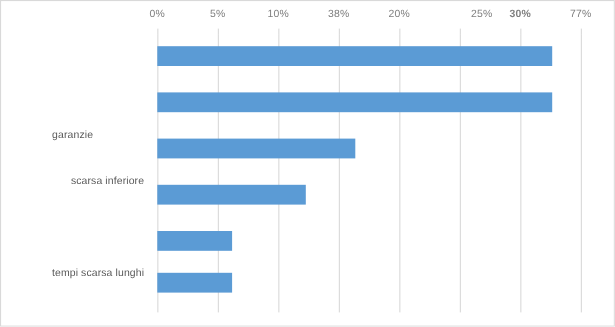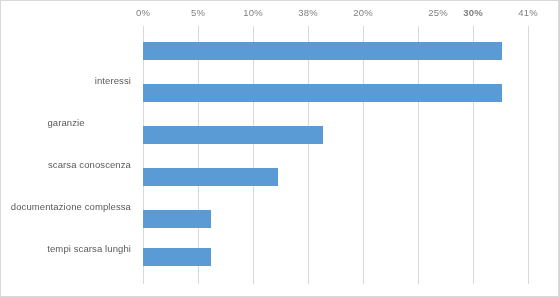--- a/index.html
+++ b/index.html
@@ -92,24 +92,22 @@
     padding-right: 6px;
     box-sizing: border-box;
   }
 </style>
 </head>
 <body>
 
 <div id="chart-frame">
 
   <div id="labels-layer">
-    <div class="cat-label" style="top:44px;">interessi</div>
     <div class="cat-label" style="top:86px;text-align:center;">garanzie</div>
-    <div class="cat-label" style="top:128px;">scarsa conoscenza</div>
-    <div class="cat-label" style="top:170px;">documentazione complessa</div>
+    <div class="cat-label" style="top:128px;">scarsa inferiore</div>
     <div class="cat-label" style="top:212px;">tempi scarsa lunghi</div>
   </div>
 
   <div id="plot-area">
 
     <div id="grid-layer">
         <div class="gridline axis-zero" style="left: 0px; background: rgb(217, 217, 217);"></div>
         <div class="gridline" style="left: 55px; background: rgb(217, 217, 217);"></div>
         <div class="gridline" style="left: 110px; background: rgb(217, 217, 217);"></div>
         <div class="gridline" style="left: 165px; background: rgb(217, 217, 217);"></div>
@@ -127,21 +125,21 @@
         <div class="tick-label" style="left: 110px; top: -24px; color: rgb(127, 127, 127);">10%</div>
         <div class="tick-mark" style="left: 165px; top: -5px; background: rgb(217, 217, 217);"></div>
         <div class="tick-label" style="left: 165px; top: -24px; color: rgb(127, 127, 127);">38%</div>
         <div class="tick-mark" style="left: 220px; top: -5px; background: rgb(217, 217, 217);"></div>
         <div class="tick-label" style="left: 220px; top: -24px; color: rgb(127, 127, 127);">20%</div>
         <div class="tick-mark" style="left: 275px; top: -5px; background: rgb(217, 217, 217);"></div>
         <div class="tick-label" style="left: 279px; top: -24px; color: rgb(127, 127, 127); margin-left: 16px;">25%</div>
         <div class="tick-mark" style="left: 330px; top: -5px; background: rgb(217, 217, 217);"></div>
         <div class="tick-label" style="left: 330px; top: -24px; color: rgb(127, 127, 127); font-weight: bold;">30%</div>
         <div class="tick-mark" style="left: 385px; top: -5px; background: rgb(217, 217, 217);"></div>
-        <div class="tick-label" style="left: 385px; top: -24px; color: rgb(127, 127, 127);">41%</div>
+        <div class="tick-label" style="left: 385px; top: -24px; color: rgb(127, 127, 127);">77%</div>
       </div>
 
     <div class="bar" style="top: 11px; left: 0px; width: 358.6px; background: rgb(91, 155, 213);" title="32.6%"></div>
     <div class="bar" style="top: 53px; left: 0px; width: 358.6px; background: rgb(91, 155, 213);" title="32.6%"></div>
     <div class="bar" style="top: 95px; left: 0px; width: 180.4px; background: rgb(91, 155, 213);" title="16.4%"></div>
     <div class="bar" style="top: 137px; left: 0px; width: 135.3px; background: rgb(91, 155, 213);" title="12.3%"></div>
     <div class="bar" style="top: 179px; left: 0px; width: 68.2px; background: rgb(91, 155, 213);" title="6.2%"></div>
     <div class="bar" style="top: 217px; left: 0px; width: 68.2px; background: rgb(91, 155, 213);" title="6.2%"></div>
   </div>
 

